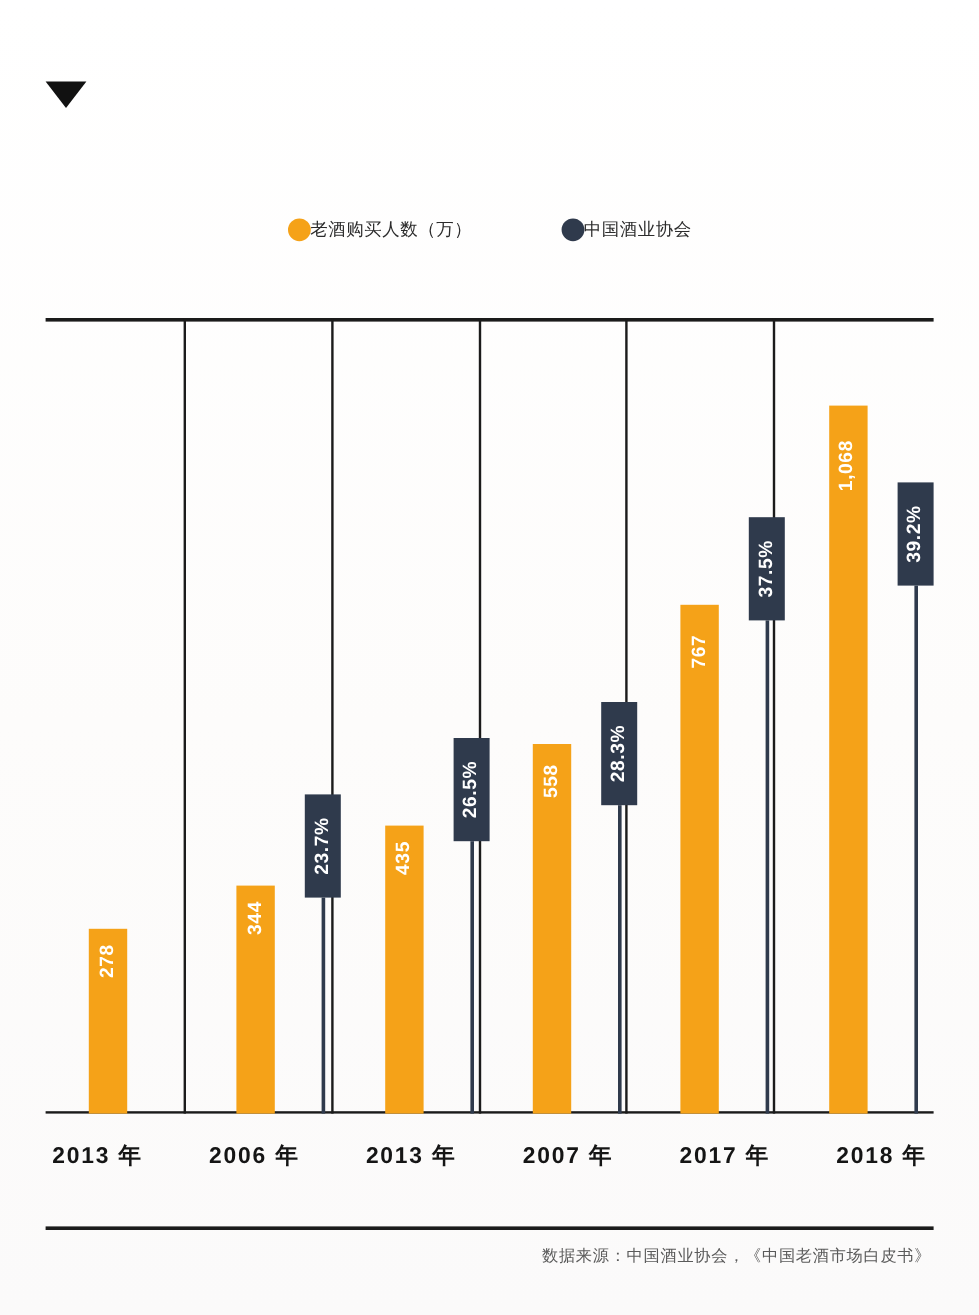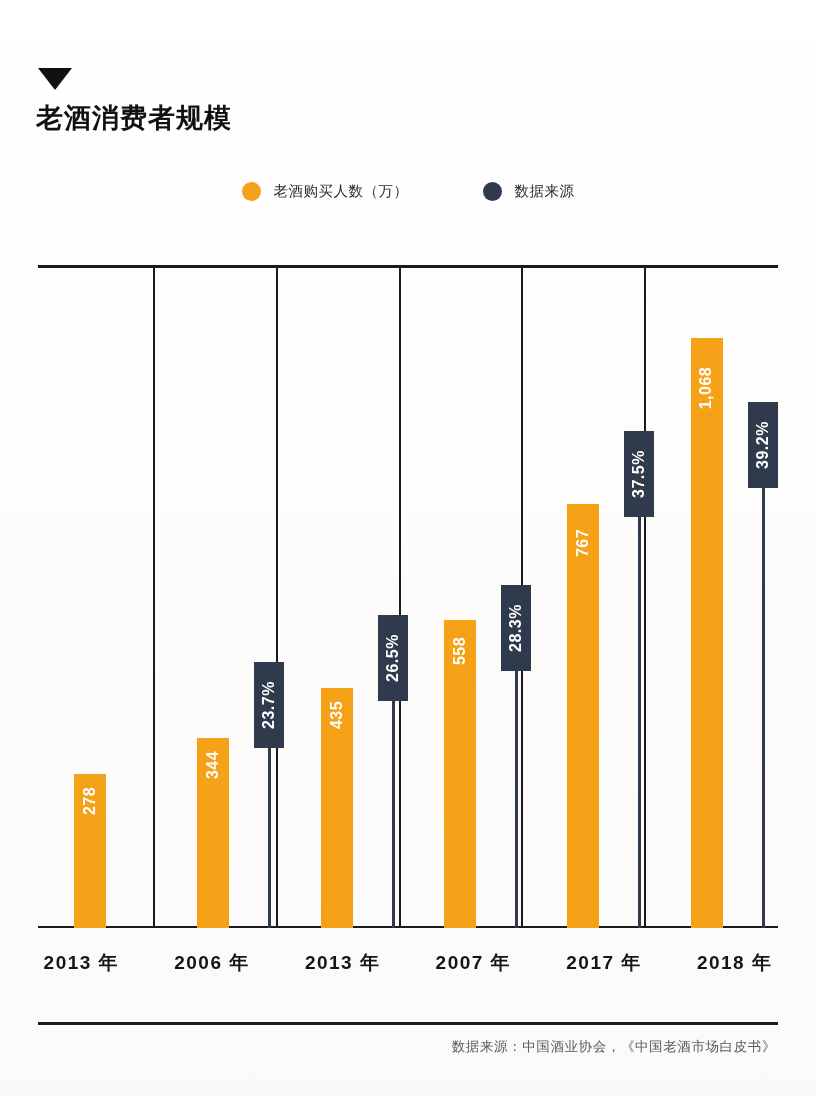--- a/index.html
+++ b/index.html
@@ -31,21 +31,21 @@
     color:#111111;
     white-space:nowrap;
   }
 
   
   .legend{
     position:absolute;left:0;right:0;top:182px;
     display:flex;justify-content:center;align-items:center;
     gap:74px;
   }
-  .legend-item{display:flex;align-items:center;gap:13px;}
+  .legend-item{display:flex;align-items:center;}
   .legend-dot{width:19px;height:19px;border-radius:50%;display:block;}
   .legend-dot.orange{background:#F5A218;}
   .legend-dot.navy{background:#2F3A4C;}
   .legend-label{font-size:14.5px;color:#2b2b2b;letter-spacing:.5px;white-space:nowrap;}
 
   
   .plot{
     position:absolute;
     left:38px;top:265px;
     width:740px;height:663px;
@@ -127,30 +127,29 @@
     position:absolute;right:40px;top:1038px;
     font-size:13.5px;color:#5a5a5a;letter-spacing:.6px;white-space:nowrap;text-align:right;
   }
 </style>
 </head>
 <body>
 
 <div class="page">
 
   <div class="marker"></div>
-  <div class="title">老酒消费者规模</div>
 
   <div class="legend">
     <div class="legend-item">
       <span class="legend-dot orange"></span>
       <span class="legend-label">老酒购买人数（万）</span>
     </div>
     <div class="legend-item">
       <span class="legend-dot navy"></span>
-      <span class="legend-label">数据来源</span>
+      <span class="legend-label">中国酒业协会</span>
     </div>
   </div>
 
   <div class="plot">
     <div class="axis-top"></div>
     <div class="axis-bottom"></div>
 
     <div class="divider" style="left:115.3px"></div>
     <div class="divider" style="left:238.0px"></div>
     <div class="divider" style="left:360.6px"></div>

